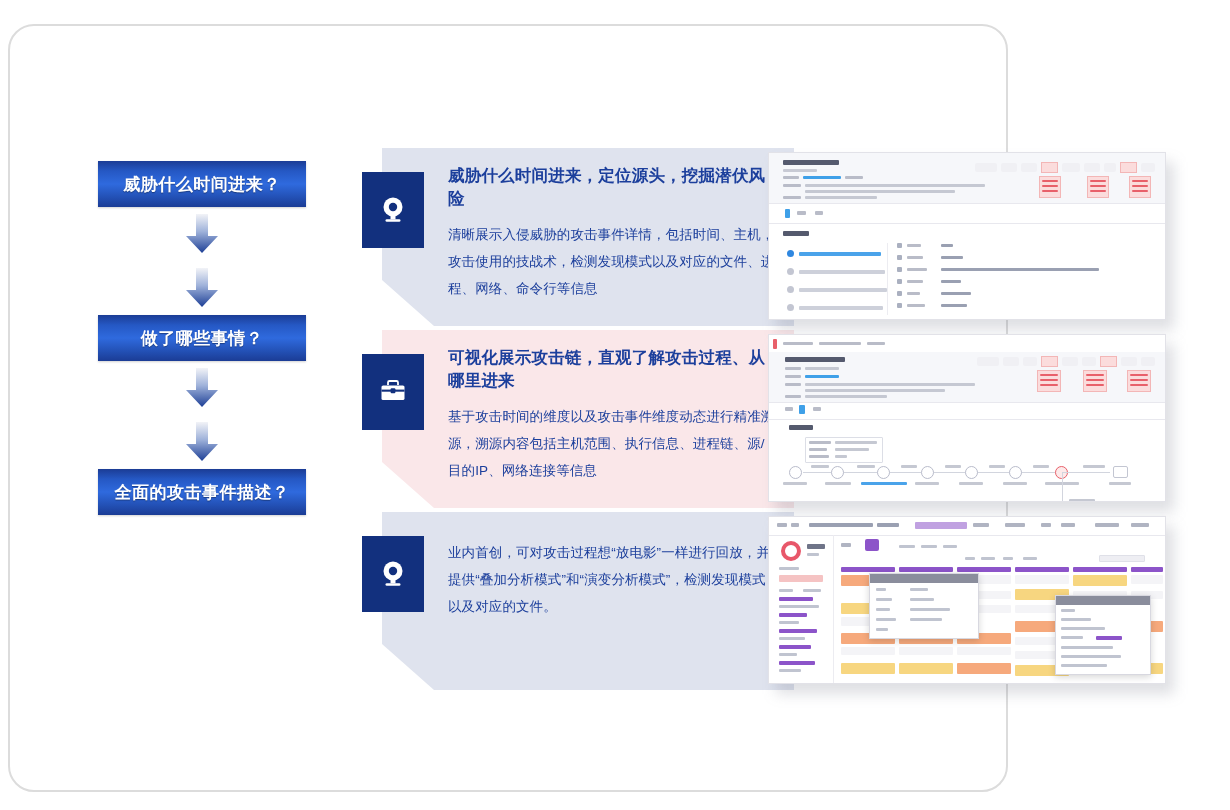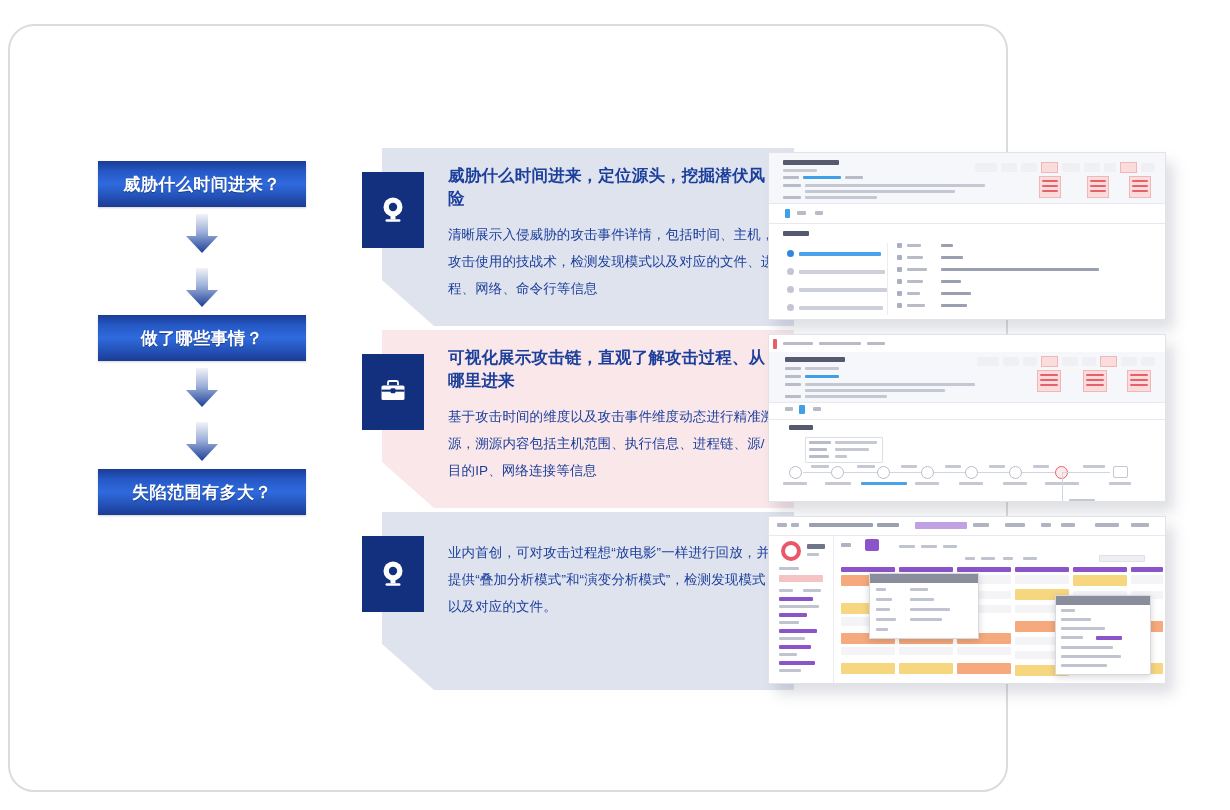--- a/index.html
+++ b/index.html
@@ -223,21 +223,21 @@
             <stop offset="0%" stop-color="#f2f3f7"></stop>
             <stop offset="45%" stop-color="#9fb2da"></stop>
             <stop offset="100%" stop-color="#1d3f96"></stop>
           </linearGradient>
         </defs>
         <path d="M11 0 H23 V22 H33 L17 39 L1 22 H11 Z" fill="url(#agr4)"></path>
       </svg>
     </div>
 
     <div class="flow-box">
-      <span>失陷范围有多大？</span>
+      <span>全面的攻击事件描述？</span>
     </div>
   </div>
 
   <div class="feature-row" id="feature-row-0">
     <div class="panel-bg tint-blue"></div>
 
     <div class="panel-icon">
       <svg width="26" height="30" viewBox="0 0 26 30" aria-hidden="true">
         <circle cx="13" cy="12" r="9.5" fill="#ffffff"></circle>
         <circle cx="13" cy="12" r="4.2" fill="#12307e"></circle>

